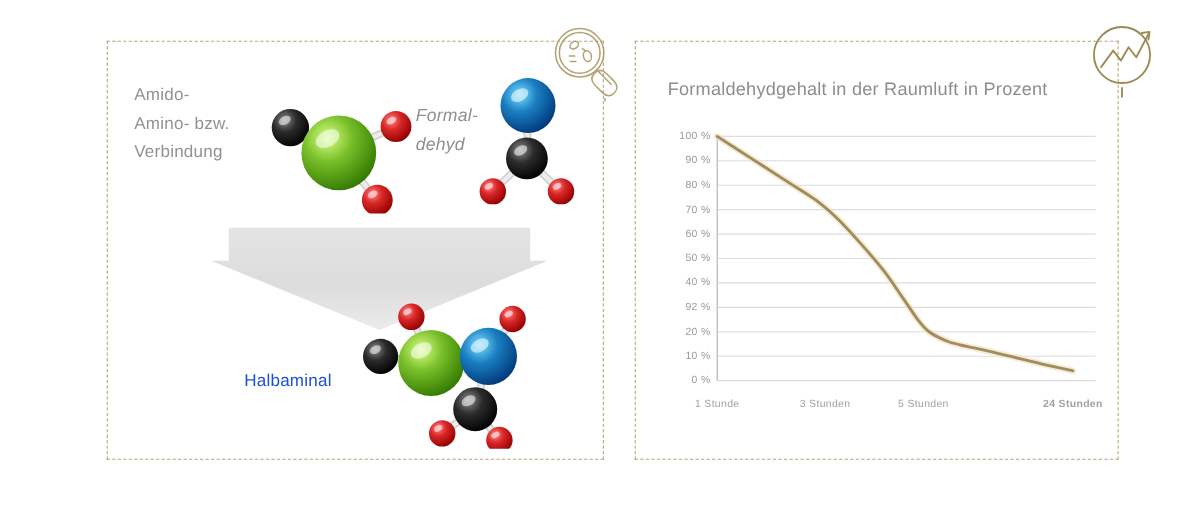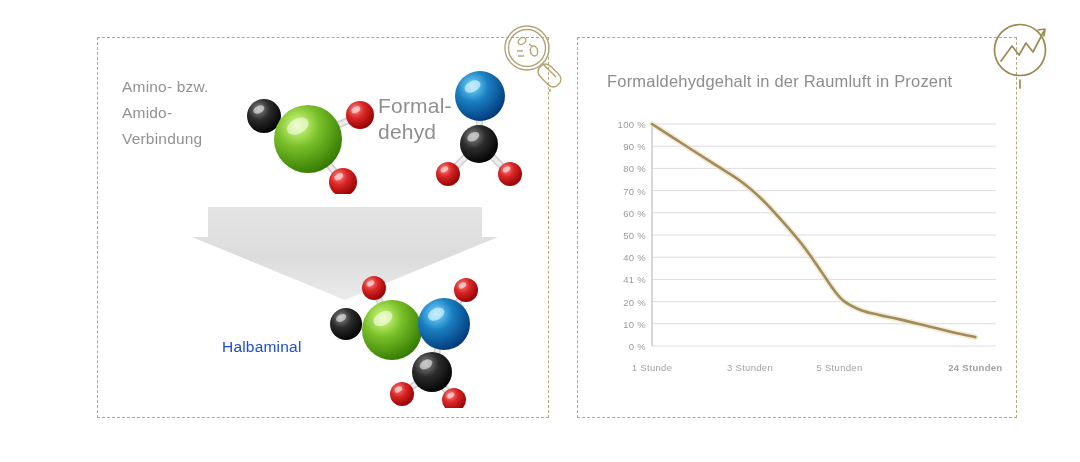--- a/index.html
+++ b/index.html
@@ -43,23 +43,24 @@
     font-size: 15.5px;
     line-height: 26px;
     letter-spacing: .2px;
   }
   .lead-text div { white-space: nowrap; }
 
   .label-formaldehyd {
     position: absolute;
     left: 378px; top: 93px;
     color: #8f8f8f;
-    font-size: 21px;
+    font-size: 16px;
     line-height: 26px;
     letter-spacing: .2px;
+    font-style: italic;
   }
   .label-halbaminal {
     position: absolute;
     left: 222px; top: 338px;
     color: #1d4ed8;
     font-size: 15.5px;
     letter-spacing: .2px;
   }
 
   
@@ -108,22 +109,22 @@
   }
 </style>
 </head>
 <body>
 
 <div class="stage">
 
   <div class="panel" id="panel-left"></div>
 
   <div class="lead-text" id="lead-text">
+    <div>Amido-</div>
     <div>Amino- bzw.</div>
-    <div>Amido-</div>
     <div>Verbindung</div>
   </div>
 
   <div class="label-formaldehyd">
     <div>Formal-</div>
     <div>dehyd</div>
   </div>
 
   <div class="label-halbaminal">Halbaminal</div>
 
@@ -327,21 +328,21 @@
         <path d="M 52.00 6.00 C 57.16 9.33, 72.64 19.32, 82.96 25.98 C 93.28 32.64, 104.17 39.67, 113.92 45.96 C 123.67 52.25, 133.41 57.80, 141.44 63.72 C 149.47 69.64, 155.20 74.82, 162.08 81.48 C 168.96 88.14, 175.84 95.91, 182.72 103.68 C 189.60 111.45, 197.05 119.96, 203.36 128.10 C 209.67 136.24, 215.40 145.12, 220.56 152.52 C 225.72 159.92, 230.31 167.32, 234.32 172.50 C 238.33 177.68, 240.05 180.27, 244.64 183.60 C 249.23 186.93, 256.11 190.26, 261.84 192.48 C 267.57 194.70, 272.73 195.44, 279.04 196.92 C 285.35 198.40, 291.65 199.51, 299.68 201.36 C 307.71 203.21, 318.03 205.80, 327.20 208.02 C 336.37 210.24, 346.69 212.83, 354.72 214.68 C 362.75 216.53, 371.92 218.38, 375.36 219.12" fill="none" stroke="#a08c5c" stroke-width="2.6" stroke-linecap="round" stroke-linejoin="round" vector-effect="non-scaling-stroke"></path>
       </svg>
     <div id="ytick-layer">
         <div class="ytick" style="top: 2.29008%; right: 88.5%;">100 %</div>
         <div class="ytick" style="top: 10.7634%; right: 88.5%;">90 %</div>
         <div class="ytick" style="top: 19.2366%; right: 88.5%;">80 %</div>
         <div class="ytick" style="top: 27.7099%; right: 88.5%; margin-left: 36px;">70 %</div>
         <div class="ytick" style="top: 36.1832%; right: 88.5%;">60 %</div>
         <div class="ytick" style="top: 44.6565%; right: 88.5%; margin-left: 33px;">50 %</div>
         <div class="ytick" style="top: 53.1298%; right: 88.5%;">40 %</div>
-        <div class="ytick" style="top: 61.6031%; right: 88.5%;">41 %</div>
+        <div class="ytick" style="top: 61.6031%; right: 88.5%;">92 %</div>
         <div class="ytick" style="top: 70.0763%; right: 88.5%;">20 %</div>
         <div class="ytick" style="top: 78.5496%; right: 88.5%;">10 %</div>
         <div class="ytick" style="top: 87.0229%; right: 88.5%;">0 %</div>
       </div>
     <div id="xtick-layer">
         <div class="xtick" style="left: 13%; top: 93.1298%;">1 Stunde</div>
         <div class="xtick" style="left: 37.51%; top: 93.1298%;">3 Stunden</div>
         <div class="xtick" style="left: 59.87%; top: 93.1298%;">5 Stunden</div>
         <div class="xtick" style="left: 93.84%; top: 93.1298%; font-weight: bold;">24 Stunden</div>
       </div>

